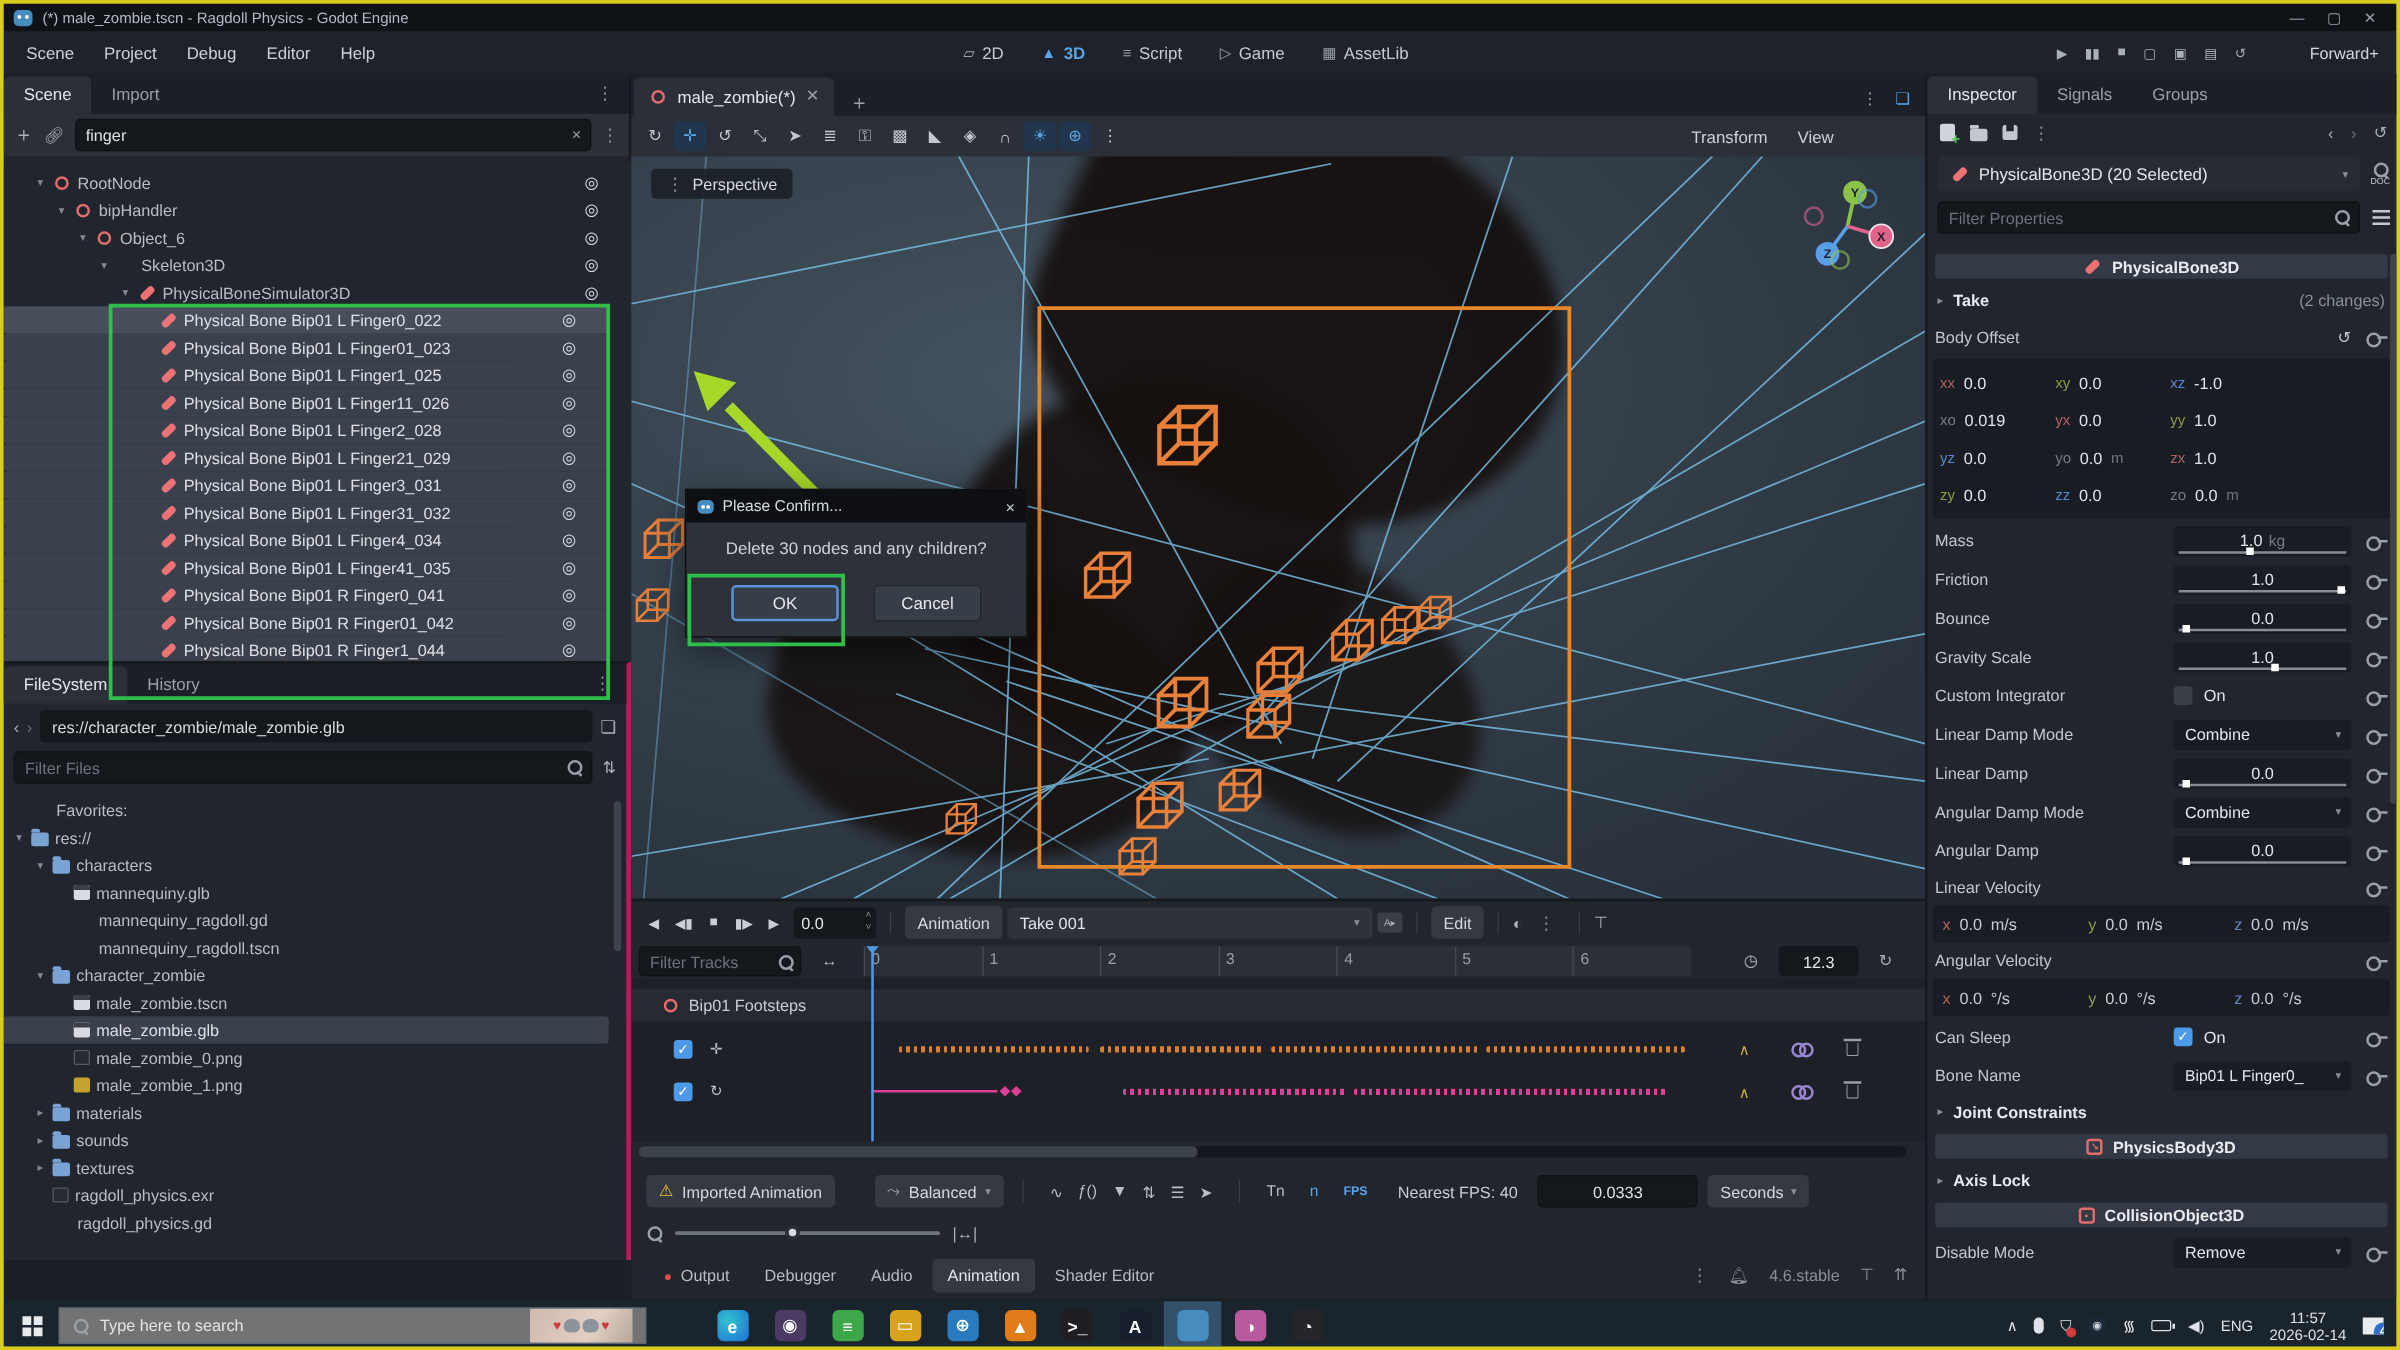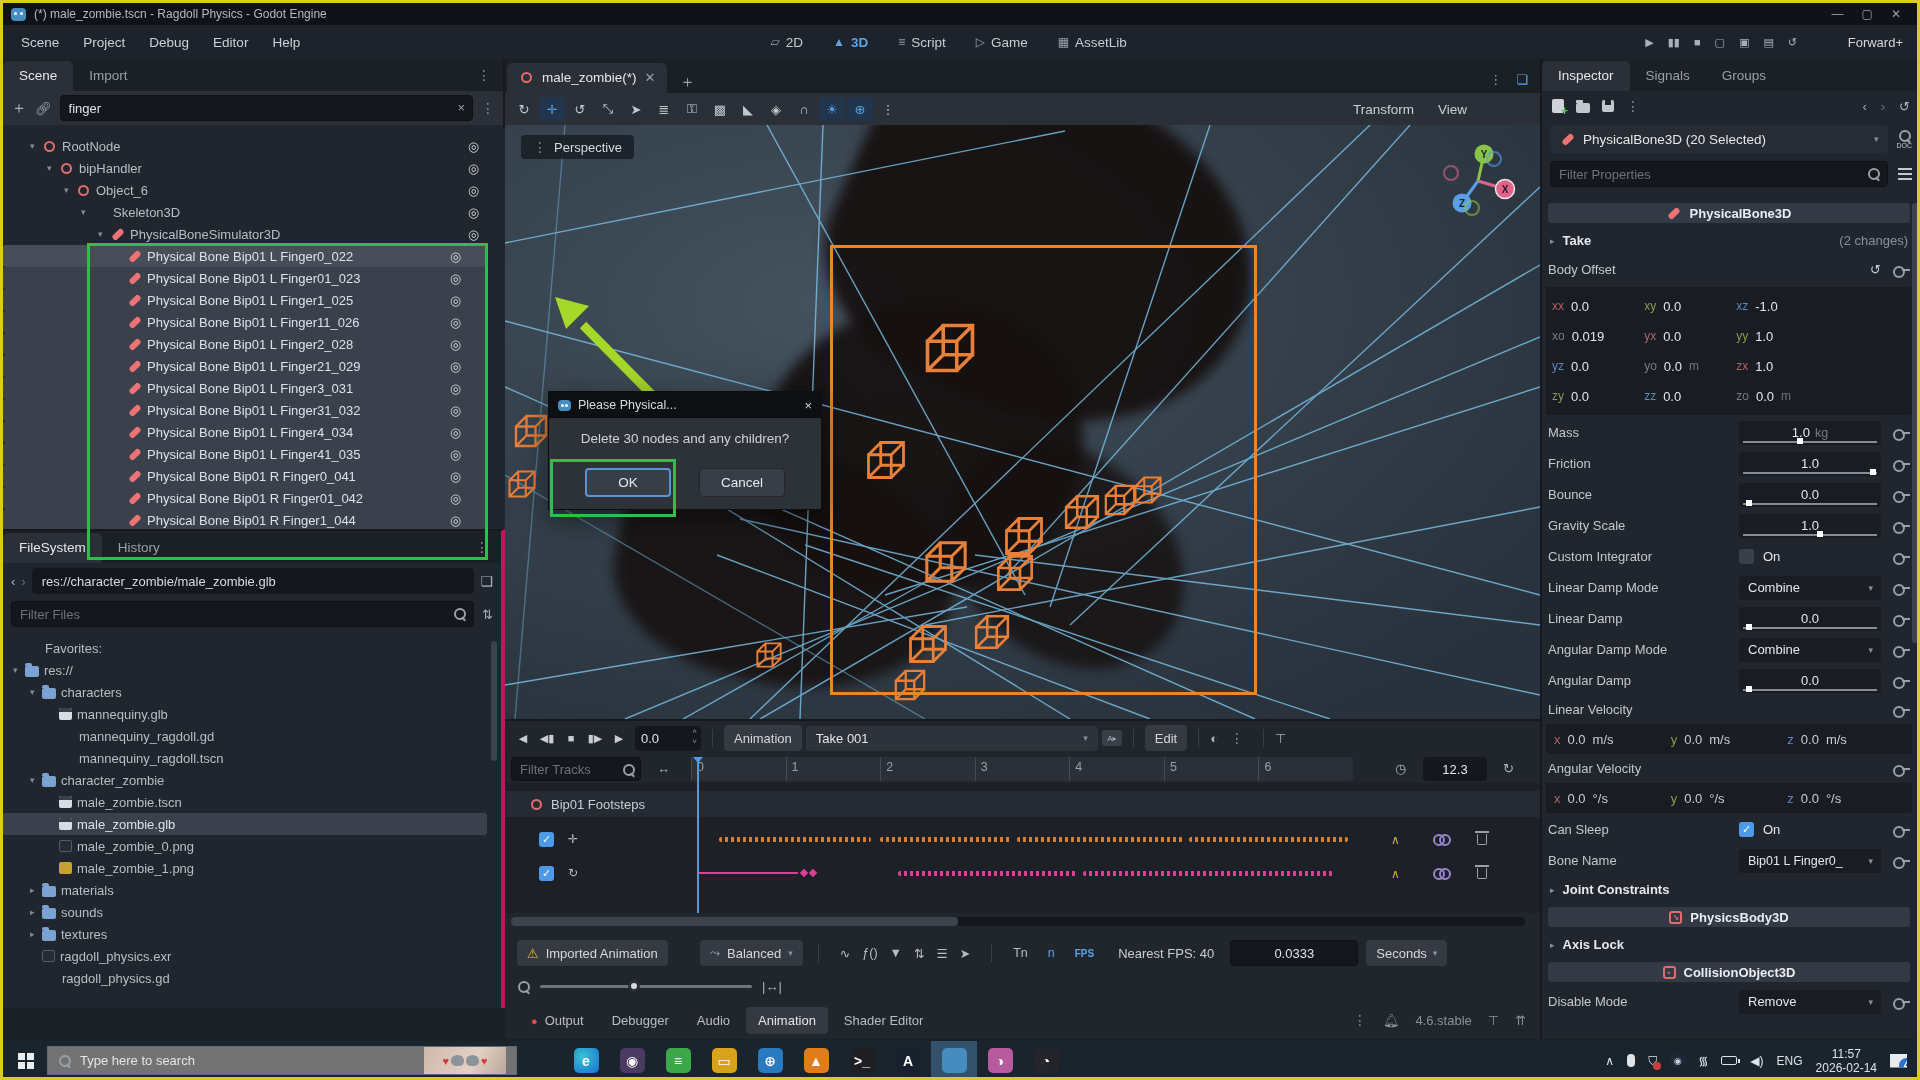--- a/index.html
+++ b/index.html
@@ -660,21 +660,21 @@
       <circle cx="-16" cy="22" r="9.5" fill="#5a9ee8"></circle>
         <text x="-16" y="25.5" text-anchor="middle" font-size="10" fill="#1d2127" font-weight="bold">Z</text>
       <circle cx="-6" cy="27" r="7" fill="none" stroke="#8bc34a" stroke-width="2" opacity=".6"></circle>
       <circle cx="-27" cy="-8" r="7" fill="none" stroke="#e0638a" stroke-width="2" opacity=".6"></circle>
       <circle cx="16" cy="-22" r="7" fill="none" stroke="#5a9ee8" stroke-width="2" opacity=".6"></circle>
     </svg>
 
     <div id="dialog">
       <div class="dtitle">
         <span class="godot-ico" style="width:13px;height:11px"></span>
-        <span>Please Physical...</span>
+        <span>Please Confirm...</span>
         <span class="x">×</span>
       </div>
       <div class="dmsg">Delete 30 nodes and any children?</div>
       <div class="dbtns">
         <span class="dbtn ok">OK</span>
         <span class="dbtn">Cancel</span>
       </div>
     </div>
 
     <div class="anno" style="left:45px;top:334px;width:126px;height:58px"></div>

